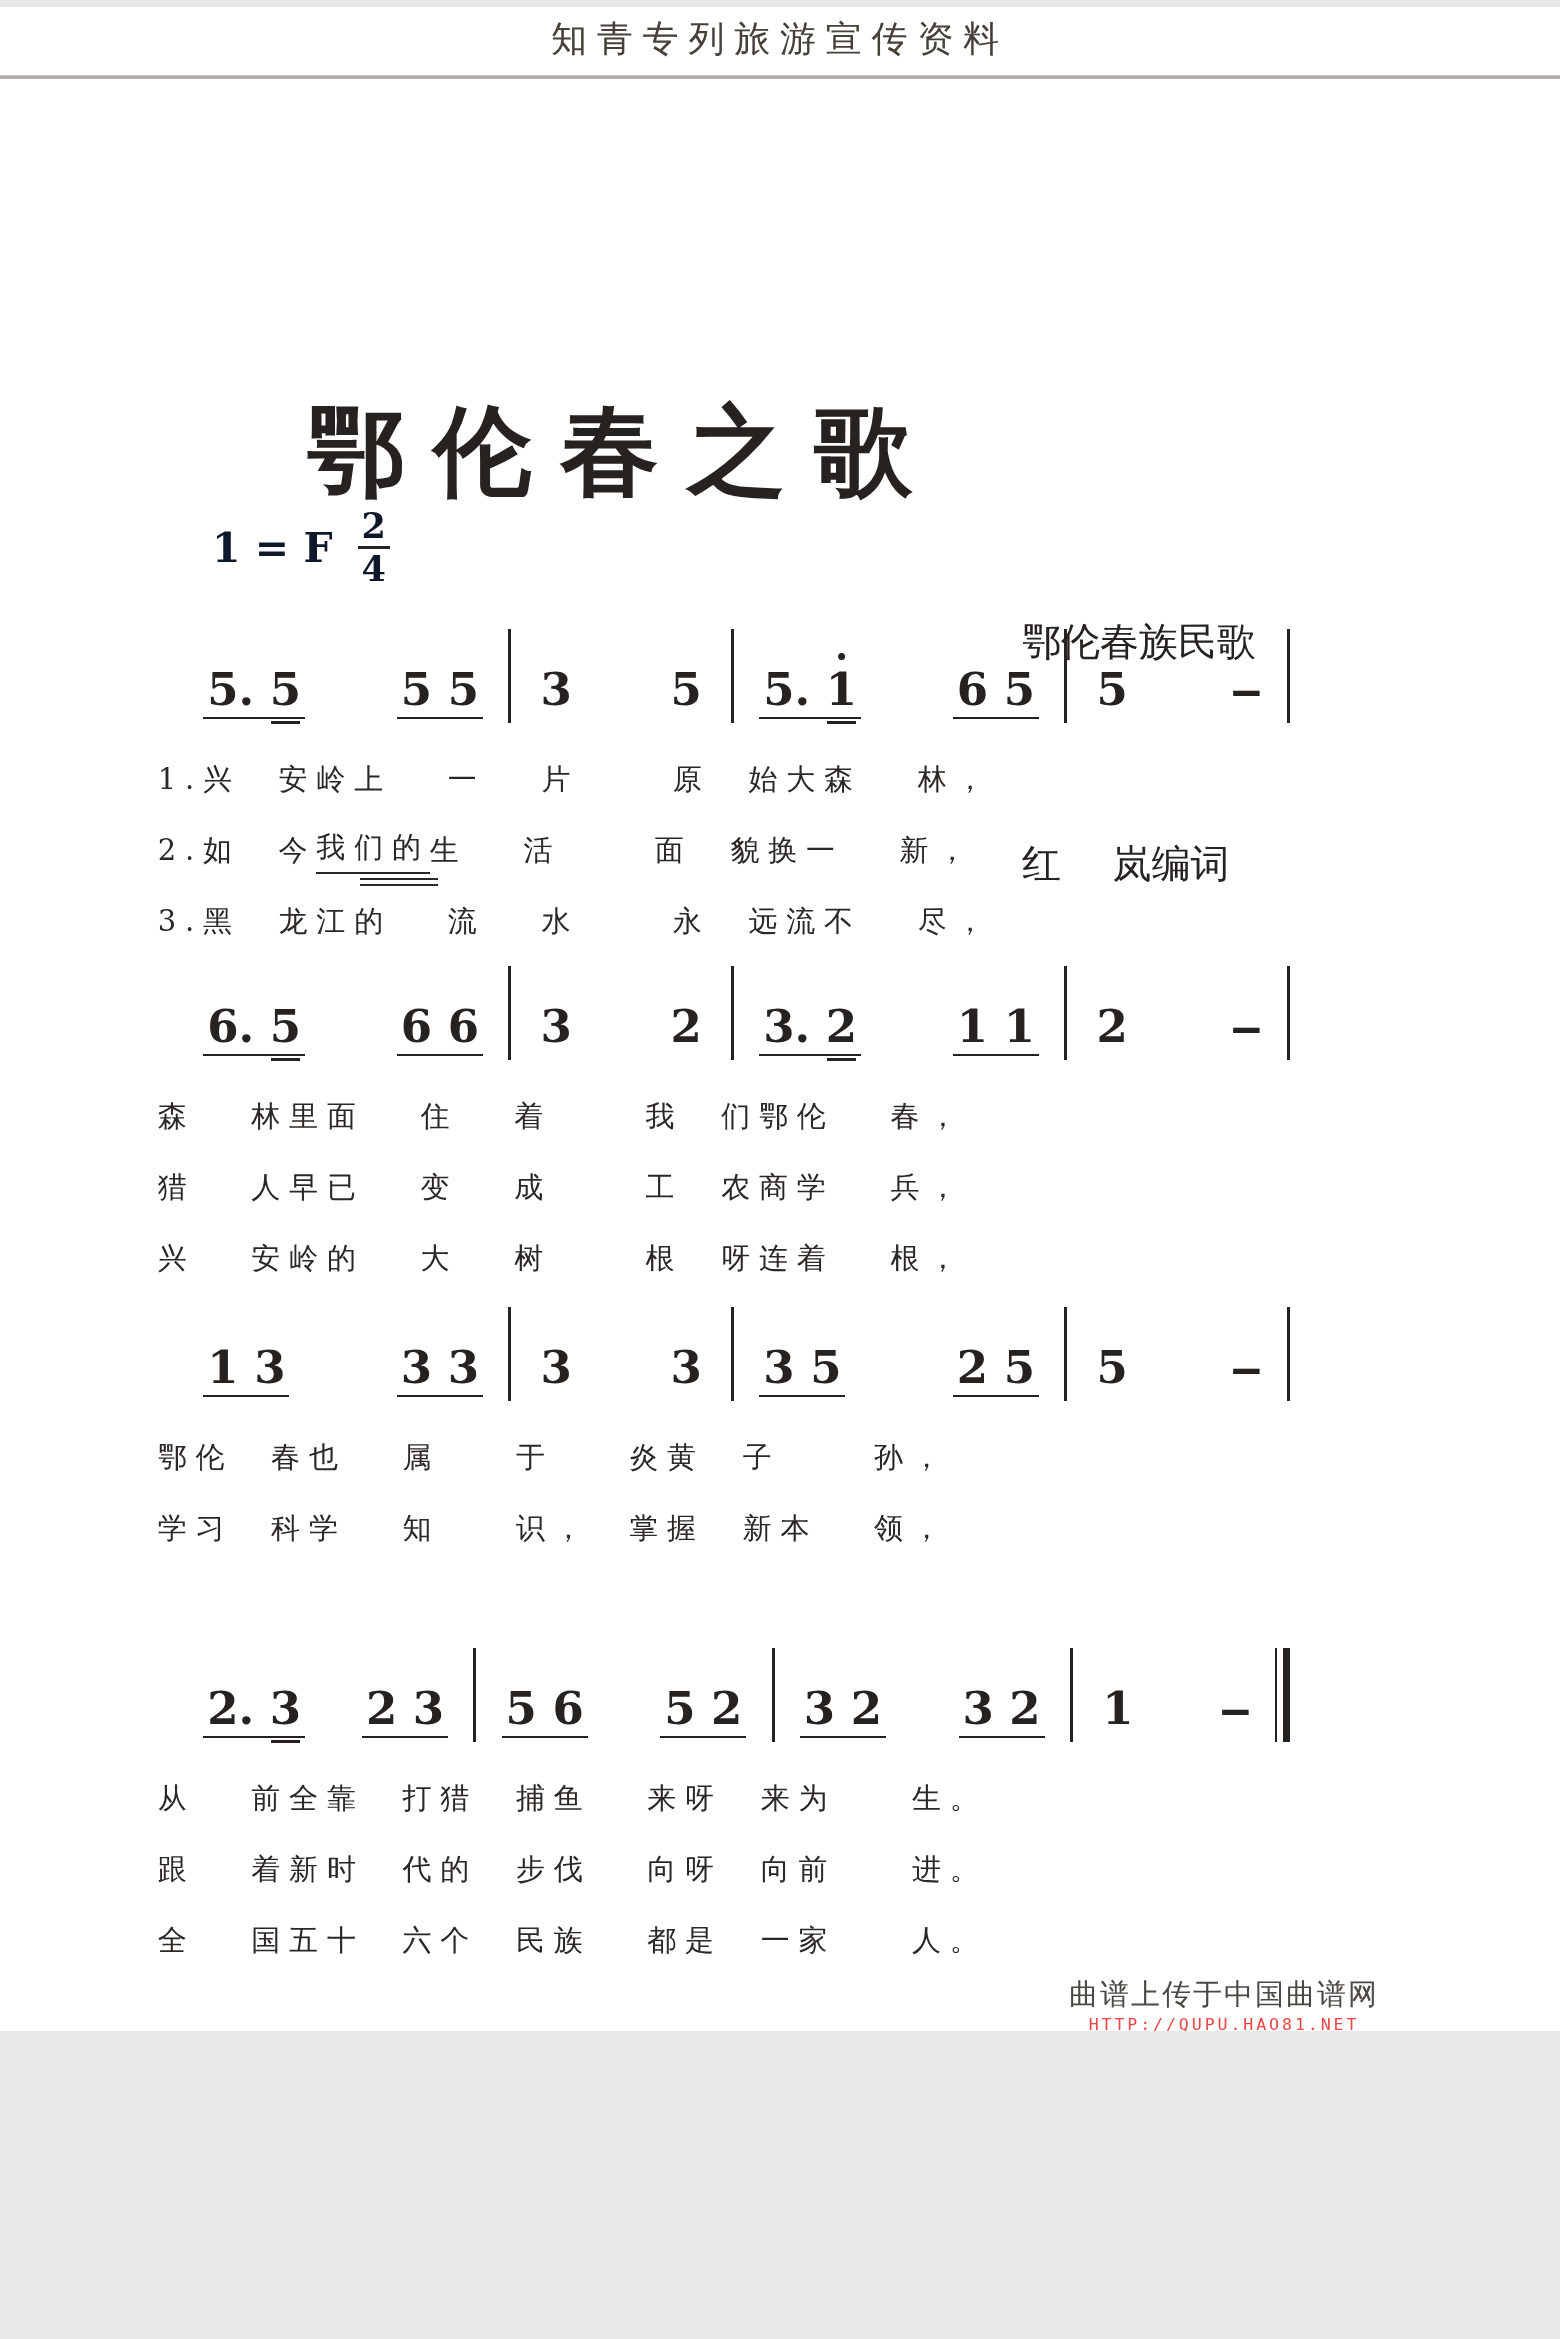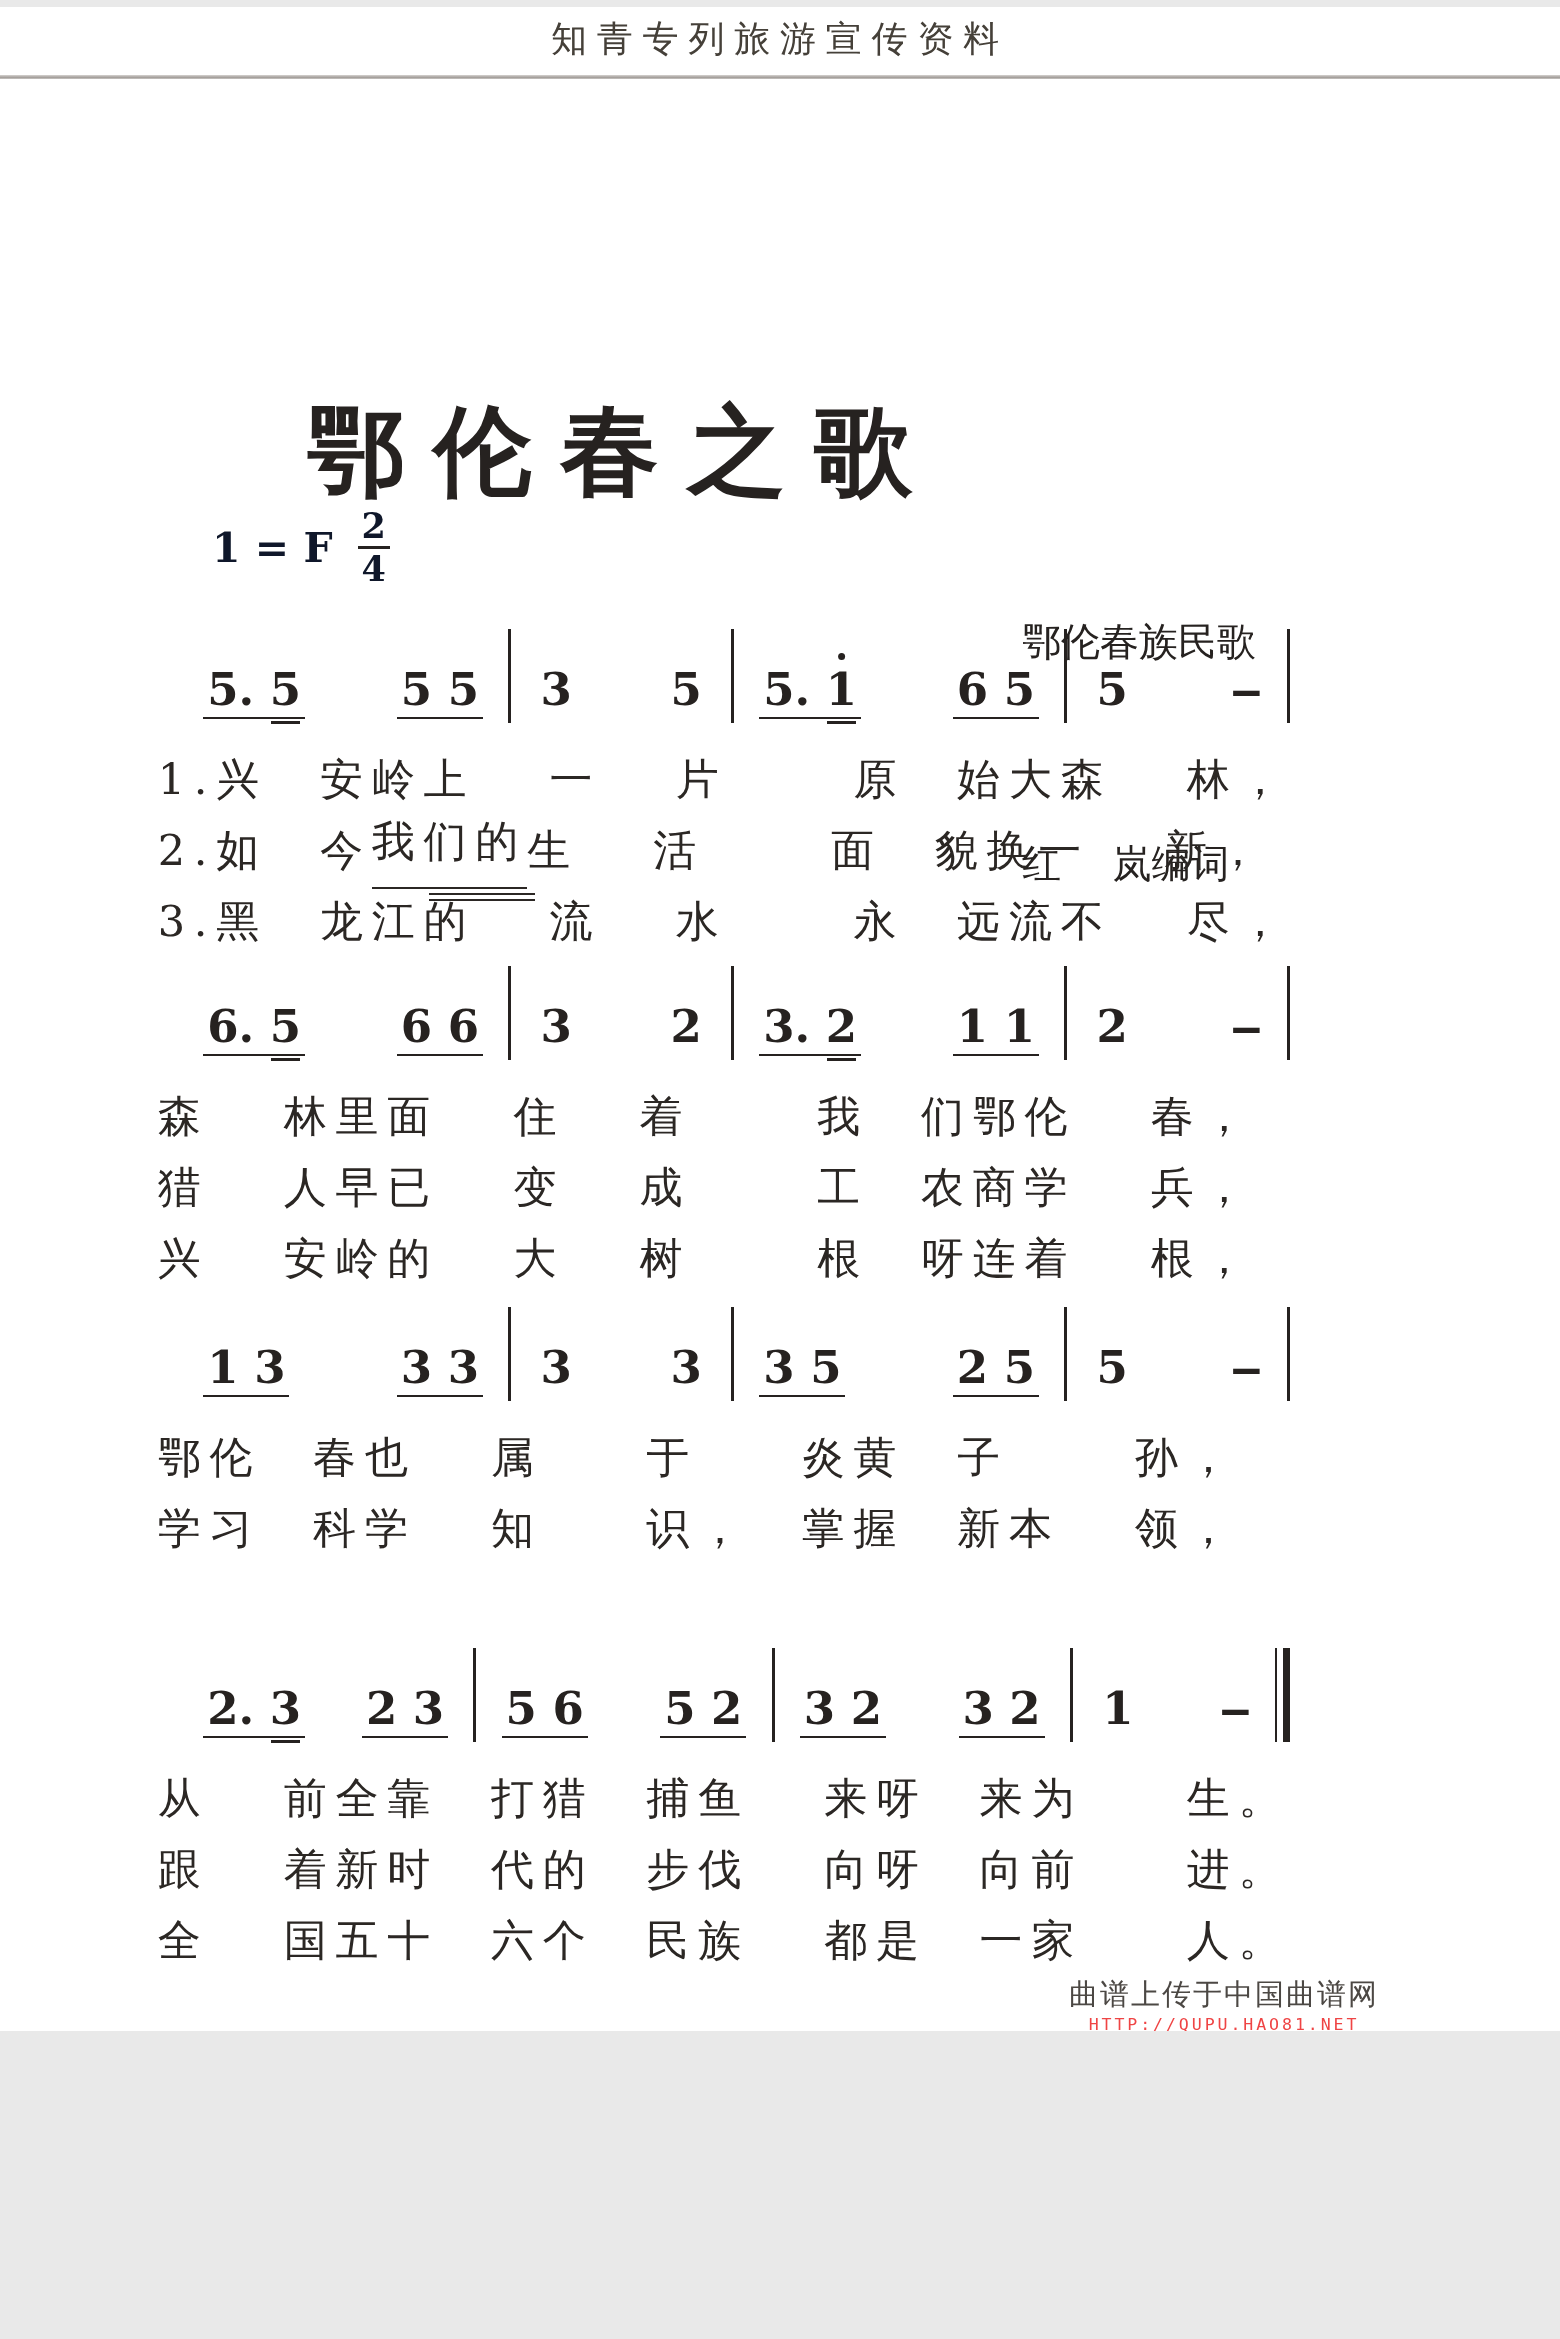--- a/index.html
+++ b/index.html
@@ -44,23 +44,23 @@
   .note.u2::after{content:"";position:absolute;left:1px;right:1px;bottom:-11.7px;height:2.9px;
     background:#262220;}
   .note.hi::before{content:"";position:absolute;top:-14.6px;left:50%;transform:translateX(-50%);
     width:7.8px;height:7.8px;border-radius:50%;background:#262220;}
   .note.dash{transform:scaleX(1.5);transform-origin:center;}
   .bar{width:2.9px;height:94px;background:#262220;position:relative;bottom:-3.9px;margin:0 2px;}
   .bar.final{width:14.6px;background:transparent;box-sizing:border-box;
     border-left:2.9px solid #262220;border-right:7.8px solid #262220;}
 
   .lyric-row{display:flex;align-items:center;height:71px;margin-left:11.7px;
-    font-size:43px;letter-spacing:8.8px;white-space:pre;color:#2b2724;}
+    font-size:29px;letter-spacing:8.8px;white-space:pre;color:#2b2724;}
   .lyr{white-space:pre;}
-  .lyr-ul{white-space:pre;position:relative;border-bottom:2.9px solid #2b2724;padding-bottom:16px;}
+  .lyr-ul{white-space:pre;position:relative;border-bottom:2.9px solid #2b2724;padding-bottom:4px;}
   .lyr-ul::after{content:"";position:absolute;right:-7.8px;bottom:-14.6px;width:68%;height:7.8px;
     box-sizing:border-box;border-top:2px solid #2b2724;border-bottom:2px solid #2b2724;}
 
   
   .watermark{position:absolute;right:181px;top:1972px;text-align:center;color:#4c4844;}
   .watermark .wm-cn{font-size:29px;letter-spacing:2px;line-height:1.1;}
   .watermark .wm-url{font-family:"DejaVu Sans Mono","Liberation Mono",monospace;
     font-size:16.6px;letter-spacing:2.9px;margin-top:3.9px;color:#ef4444;}
 
   

